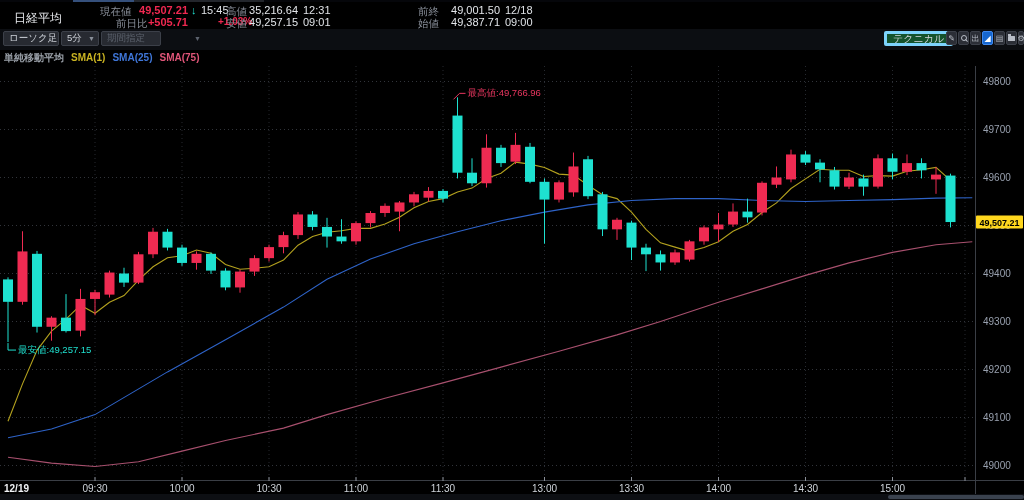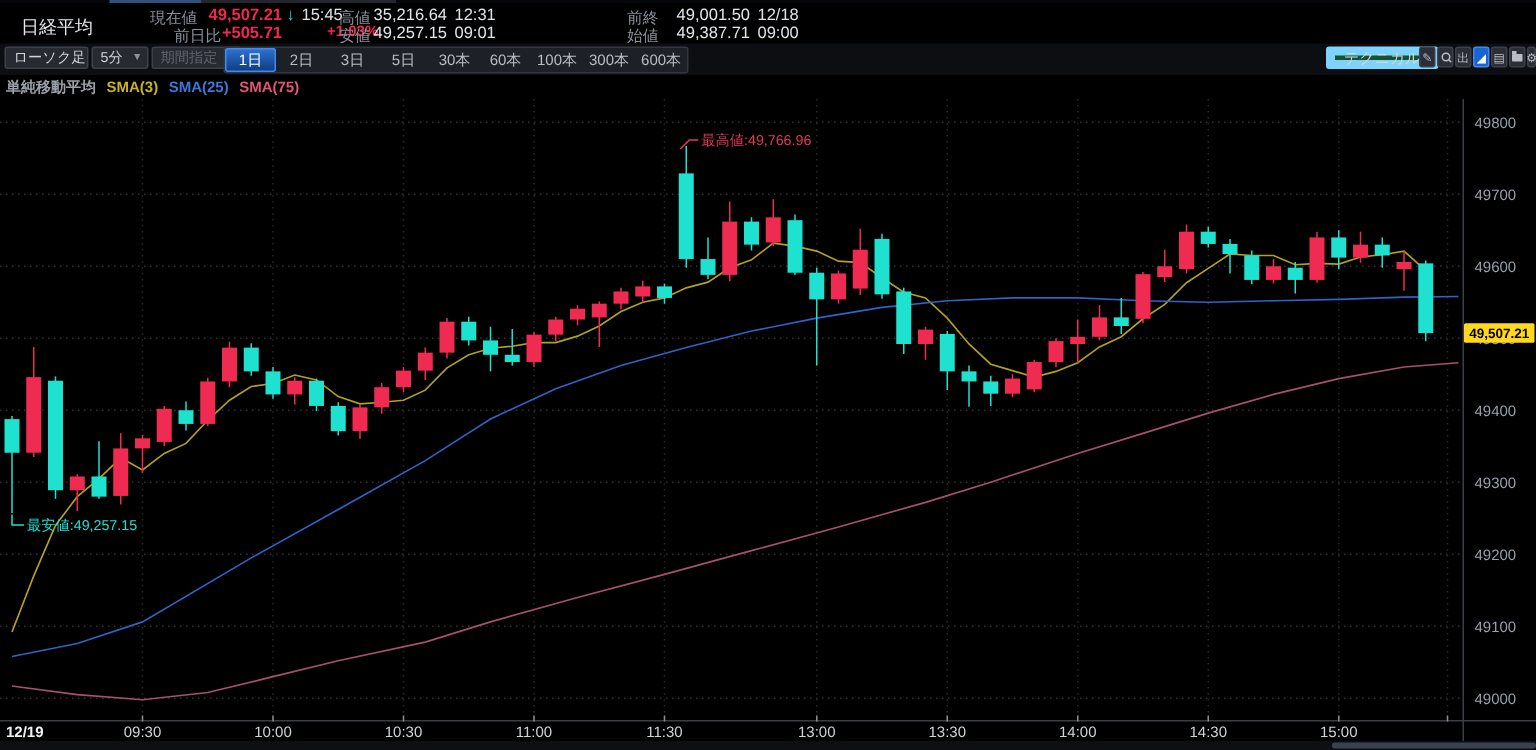--- a/index.html
+++ b/index.html
@@ -24,21 +24,21 @@
       display:flex;align-items:center;justify-content:space-between;padding:0 3px 0 5px;box-sizing:border-box;}
   .dd .dl{font-size:9.5px;color:#cfd3da;white-space:nowrap;}
   .dd .da{font-size:7px;color:#8a909a;margin-left:3px;}
   .dd.dim .dl,.dd.dim .da{color:#5d636e;}
   .tabs{position:absolute;left:149px;top:2px;height:16px;background:#1d2026;border:1px solid #33363d;
         border-radius:2px;display:flex;align-items:stretch;}
   .tab{min-width:26px;padding:0 4px;display:flex;align-items:center;justify-content:center;
        font-size:10px;color:#b9bec7;cursor:default;}
   .tab.active{background:linear-gradient(#2e74d6,#0e3a7c);border-radius:2px;color:#fff;
        box-shadow:inset 0 0 0 1px #3f8af0;}
-  .techbtn{position:absolute;left:884px;top:2px;height:15px;background:#14532d;border:6px solid #7dd3fc;
+  .techbtn{position:absolute;left:884px;top:2px;height:15px;background:#14532d;border:3px solid #7dd3fc;
        border-radius:2px;display:flex;align-items:center;padding:0 6px;font-size:10px;color:#d4d7dd;box-sizing:border-box;}
   .ibtn{position:absolute;top:2px;width:11px;height:14px;background:#2b2e36;border:1px solid #3c4049;
        border-radius:2px;display:flex;align-items:center;justify-content:center;font-size:8px;color:#b8bdc6;box-sizing:border-box;}
   .ibtn.active{background:#1767cf;border-color:#3f8af0;color:#fff;}
   .mag{position:relative;width:6px;height:6px;}
   .mag:before{content:"";position:absolute;left:0;top:0;width:4px;height:4px;border:1px solid #b8bdc6;border-radius:50%;}
   .mag:after{content:"";position:absolute;left:4.5px;top:4.5px;width:3px;height:1px;background:#b8bdc6;transform:rotate(45deg);}
   .fold{position:relative;width:7px;height:5px;background:#b8bdc6;border-radius:0.5px;}
   .fold:before{content:"";position:absolute;left:0;top:-1.5px;width:3px;height:1.5px;background:#b8bdc6;}
   
@@ -94,47 +94,36 @@
       <span class="da">▼</span>
     </div>
     <div class="dd" style="left:61px;width:38px;">
       <span class="dl">5分</span>
       <span class="da">▼</span>
     </div>
     <div class="dd dim" style="left:101px;width:60px;gap:46px;">
       <span class="dl">期間指定</span>
       <span class="da">▼</span>
     </div>
-    <div class="tabs">
-      <div class="tab active">1日</div>
-      <div class="tab">2日</div>
-      <div class="tab">3日</div>
-      <div class="tab">5日</div>
-      <div class="tab">30本</div>
-      <div class="tab">60本</div>
-      <div class="tab">100本</div>
-      <div class="tab">300本</div>
-      <div class="tab">600本</div>
-    </div>
     <div class="techbtn">テクニカル</div>
     <div class="ibtn" style="left:946px;">✎</div>
     <div class="ibtn" style="left:958px;">
         <span class="mag"></span>
       </div>
     <div class="ibtn" style="left:970px;">出</div>
     <div class="ibtn active" style="left:982px;">◢</div>
     <div class="ibtn" style="left:994px;">▤</div>
     <div class="ibtn" style="left:1006px;">
         <span class="fold"></span>
       </div>
     <div class="ibtn" style="left:1018px;width:6px;">⚙</div>
   </div>
 
   <div class="legend">
-    <span>単純移動平均</span><span id="lg0" style="color: rgb(201, 179, 34);">SMA(3)</span><span id="lg1" style="color: rgb(63, 118, 216);">SMA(25)</span><span id="lg2" style="color: rgb(224, 85, 120);">SMA(75)</span>
+    <span>単純移動平均</span><span id="lg0" style="color: rgb(201, 179, 34);">SMA(1)</span><span id="lg1" style="color: rgb(63, 118, 216);">SMA(25)</span><span id="lg2" style="color: rgb(224, 85, 120);">SMA(75)</span>
   </div>
 
   <svg id="chart" viewBox="0 0 1024 500">
       <g>
         <line x1="0" y1="81.5" x2="975" y2="81.5" stroke="#31343a" stroke-width="1" stroke-dasharray="1 3"></line>
         <line x1="0" y1="129.5" x2="975" y2="129.5" stroke="#31343a" stroke-width="1" stroke-dasharray="1 3"></line>
         <line x1="0" y1="177.5" x2="975" y2="177.5" stroke="#31343a" stroke-width="1" stroke-dasharray="1 3"></line>
         <line x1="0" y1="225.5" x2="975" y2="225.5" stroke="#31343a" stroke-width="1" stroke-dasharray="1 3"></line>
         <line x1="0" y1="273.5" x2="975" y2="273.5" stroke="#31343a" stroke-width="1" stroke-dasharray="1 3"></line>
         <line x1="0" y1="321.5" x2="975" y2="321.5" stroke="#31343a" stroke-width="1" stroke-dasharray="1 3"></line>

